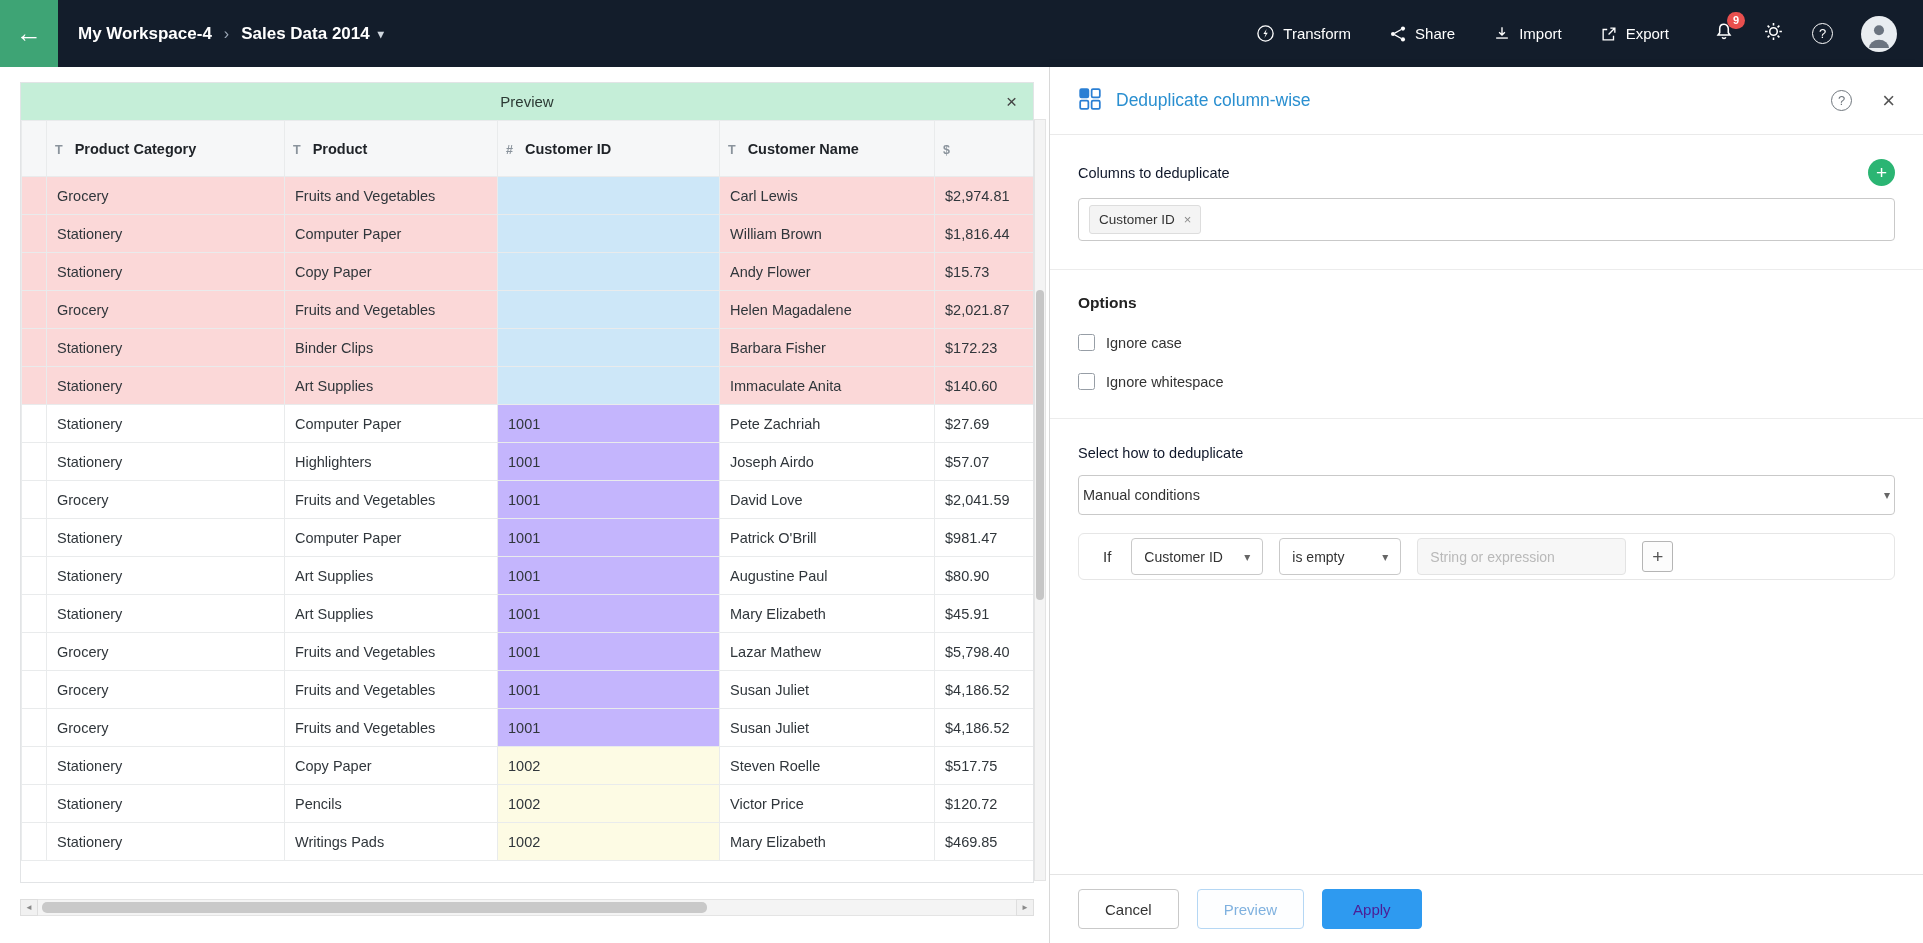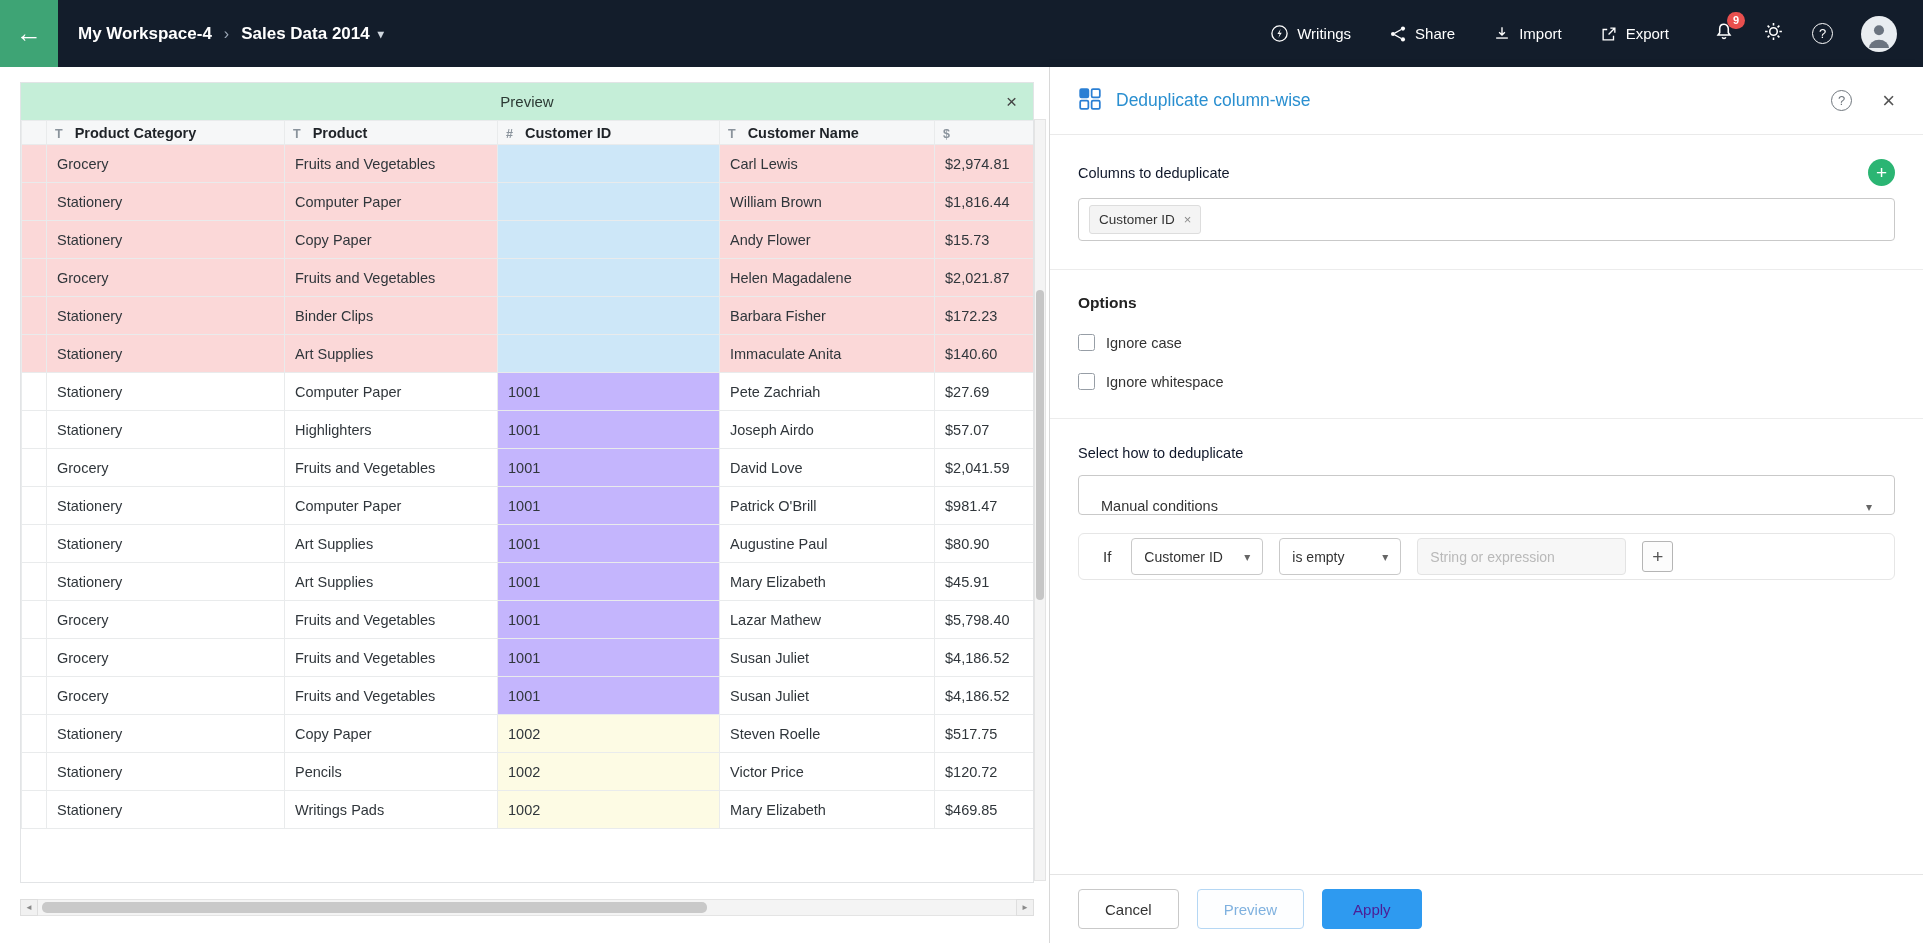--- a/index.html
+++ b/index.html
@@ -26,21 +26,21 @@
   .content { display: flex; height: 876px; }
   .left { width: 1049px; position: relative; background: #fff; flex: none; }
 
   
   .preview-panel { position: absolute; left: 20px; top: 15px; width: 1014px; border: 1px solid #e2e4e6; background: #fff; }
   .preview-head { height: 37px; background: #c5eed8; display: flex; align-items: center; justify-content: center; position: relative; font-size: 15px; color: #2c3a34; font-weight: 400; }
   .preview-close { position: absolute; right: 16px; top: 0; height: 37px; display: flex; align-items: center; font-size: 19px; color: #444; cursor: pointer; }
   .table-wrap { overflow: hidden; width: 1012px; height: 762px; }
   table.preview { border-collapse: collapse; table-layout: fixed; width: 1033px; font-size: 14.5px; }
   table.preview th, table.preview td { border: 1px solid #e9ebec; overflow: hidden; white-space: nowrap; }
-  table.preview th { background: #f6f7f8; height: 24px; text-align: left; padding: 0 8px; font-weight: 700; color: #1f2328; margin-top: 25px; }
+  table.preview th { background: #f6f7f8; height: 56px; text-align: left; padding: 0 8px; font-weight: 700; color: #1f2328; margin-top: 25px; }
   table.preview td { height: 38px; padding: 0 10px; color: #30363b; background: #fff; }
   th .type-ic { color: #8a939c; font-weight: 700; font-size: 12.5px; margin-right: 12px; }
   table.preview th:nth-child(1), table.preview td:nth-child(1) { width: 25px; padding: 0; }
   table.preview th:nth-child(2), table.preview td:nth-child(2) { width: 238px; }
   table.preview th:nth-child(3), table.preview td:nth-child(3) { width: 213px; }
   table.preview th:nth-child(4), table.preview td:nth-child(4) { width: 222px; }
   table.preview th:nth-child(5), table.preview td:nth-child(5) { width: 215px; }
   table.preview th:nth-child(6), table.preview td:nth-child(6) { width: 120px; }
   tr.hl-missing td { background: #fbd8d8; }
   tr.hl-missing td:nth-child(4) { background: #cde7f8; }
@@ -67,21 +67,21 @@
   .field-label { font-size: 14.5px; color: #0f172a; }
   .plus-btn { margin-left: auto; width: 27px; height: 27px; border-radius: 50%; background: #2bb573; color: #fff; font-size: 19px; display: flex; align-items: center; justify-content: center; cursor: pointer; }
   .chip-box { margin-top: 12px; border: 1px solid #c9c9c9; border-radius: 4px; min-height: 42px; padding: 6px 10px; display: flex; align-items: center; gap: 8px; }
   .chip { background: #f4f4f4; border: 1px solid #ddd; border-radius: 3px; padding: 6px 9px; font-size: 13.5px; color: #333; display: inline-flex; align-items: center; gap: 9px; }
   .chip-x { color: #8a8a8a; font-size: 13px; cursor: pointer; }
   .sep { border: none; border-top: 1px solid #ececec; margin: 28px -28px 0 -28px; }
   .options-head { margin-top: 24px; font-size: 15.5px; font-weight: 700; color: #222; }
   .check-row { margin-top: 22px; display: flex; align-items: center; gap: 11px; cursor: pointer; width: fit-content; }
   .cbox { width: 17px; height: 17px; border: 1.5px solid #979ea6; border-radius: 2.5px; background: #fff; flex: none; }
   .check-label, .radio-label { font-size: 14.5px; color: #333; }
-  .big-select { margin-top: 14px; border: 1px solid #c9c9c9; border-radius: 4px; height: 40px; display: flex; align-items: flex-end; padding: 0 22px; font-size: 14.5px; color: #333; cursor: pointer; }
+  .big-select { margin-top: 14px; border: 1px solid #c9c9c9; border-radius: 4px; height: 40px; display: flex; align-items: center; padding: 0 4px; font-size: 14.5px; color: #333; cursor: pointer; }
   .big-select .chev, .mini-select .chev { margin-left: auto; color: #666; font-size: 12px; }
   .cond-row { margin-top: 40px; display: flex; align-items: center; gap: 26px; }
   .radio { display: flex; align-items: center; gap: 9px; cursor: pointer; }
   .rdot { width: 17px; height: 17px; border: 1.5px solid #979ea6; border-radius: 50%; position: relative; flex: none; }
   .rdot.checked { border-color: #2979f0; }
   .rdot.checked::after { content: ""; position: absolute; left: 3px; top: 3px; width: 8px; height: 8px; border-radius: 50%; background: #2979f0; }
   .advanced { margin-left: auto; color: #2b8ce0; font-size: 14.5px; cursor: pointer; }
   .cond-box { margin-top: 18px; border: 1px solid #e6e6e6; border-radius: 6px; padding: 4px 18px; display: flex; align-items: center; gap: 16px; }
   .if-label { font-size: 15px; color: #333; margin: 0 4px 0 6px; }
   .mini-select { border: 1px solid #c9c9c9; border-radius: 4px; height: 37px; display: flex; align-items: center; padding: 0 12px; font-size: 14px; color: #333; gap: 20px; cursor: pointer; }
@@ -113,21 +113,21 @@
   </div>
 
   <div class="top-actions">
     <div class="top-action">
       <span>
         <svg width="19" height="19" viewBox="0 0 20 20">
             <circle cx="10" cy="10" r="8" fill="none" stroke="#fff" stroke-width="1.4"></circle>
             <path d="M11.2 5.2 L7.8 10.6 h2.4 L8.8 14.8 L12.4 9.2 h-2.4 Z" fill="#fff"></path>
           </svg>
       </span>
-      <span>Writings</span>
+      <span>Transform</span>
     </div>
     <div class="top-action">
       <span>
         <svg width="18" height="18" viewBox="0 0 20 20" fill="#fff">
             <circle cx="4.5" cy="10" r="2.3"></circle>
             <circle cx="15.5" cy="4" r="2.3"></circle>
             <circle cx="15.5" cy="16" r="2.3"></circle>
             <path d="M6.4 9 L13.6 5 M6.4 11 L13.6 15" stroke="#fff" stroke-width="1.4" fill="none"></path>
           </svg>
       </span>

